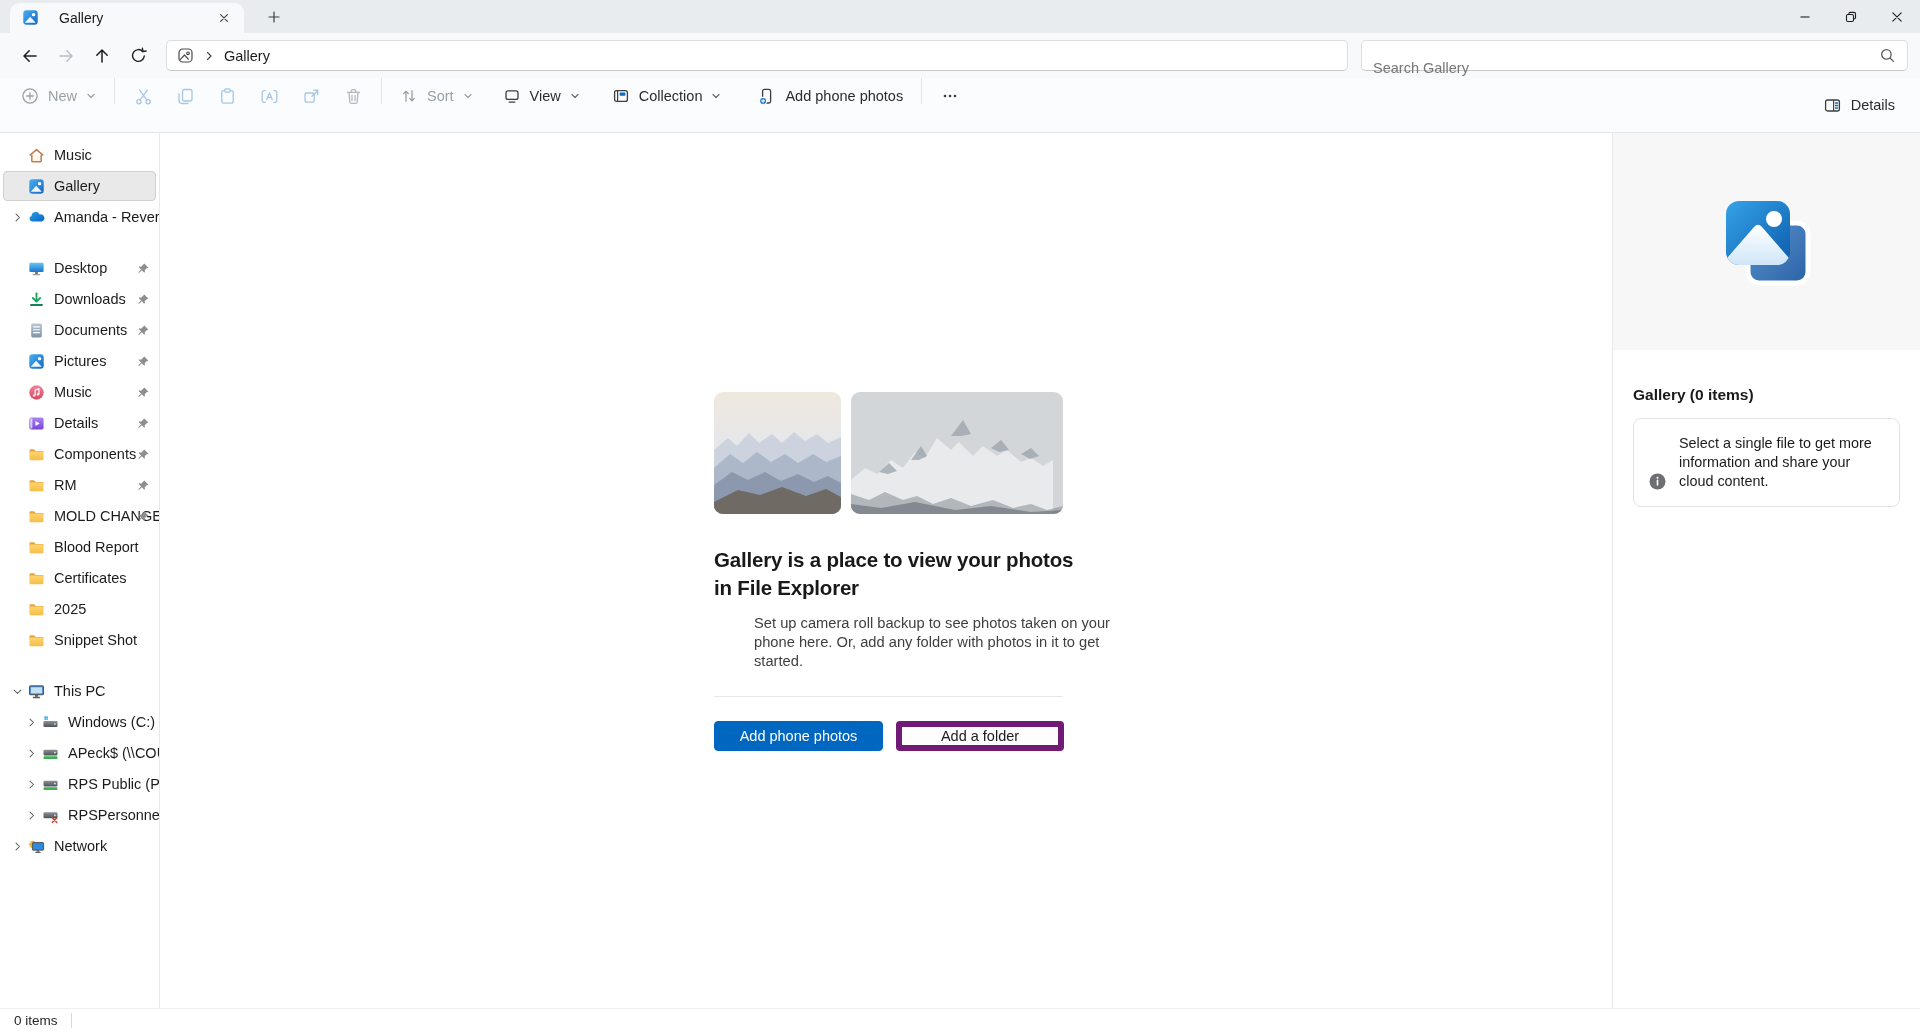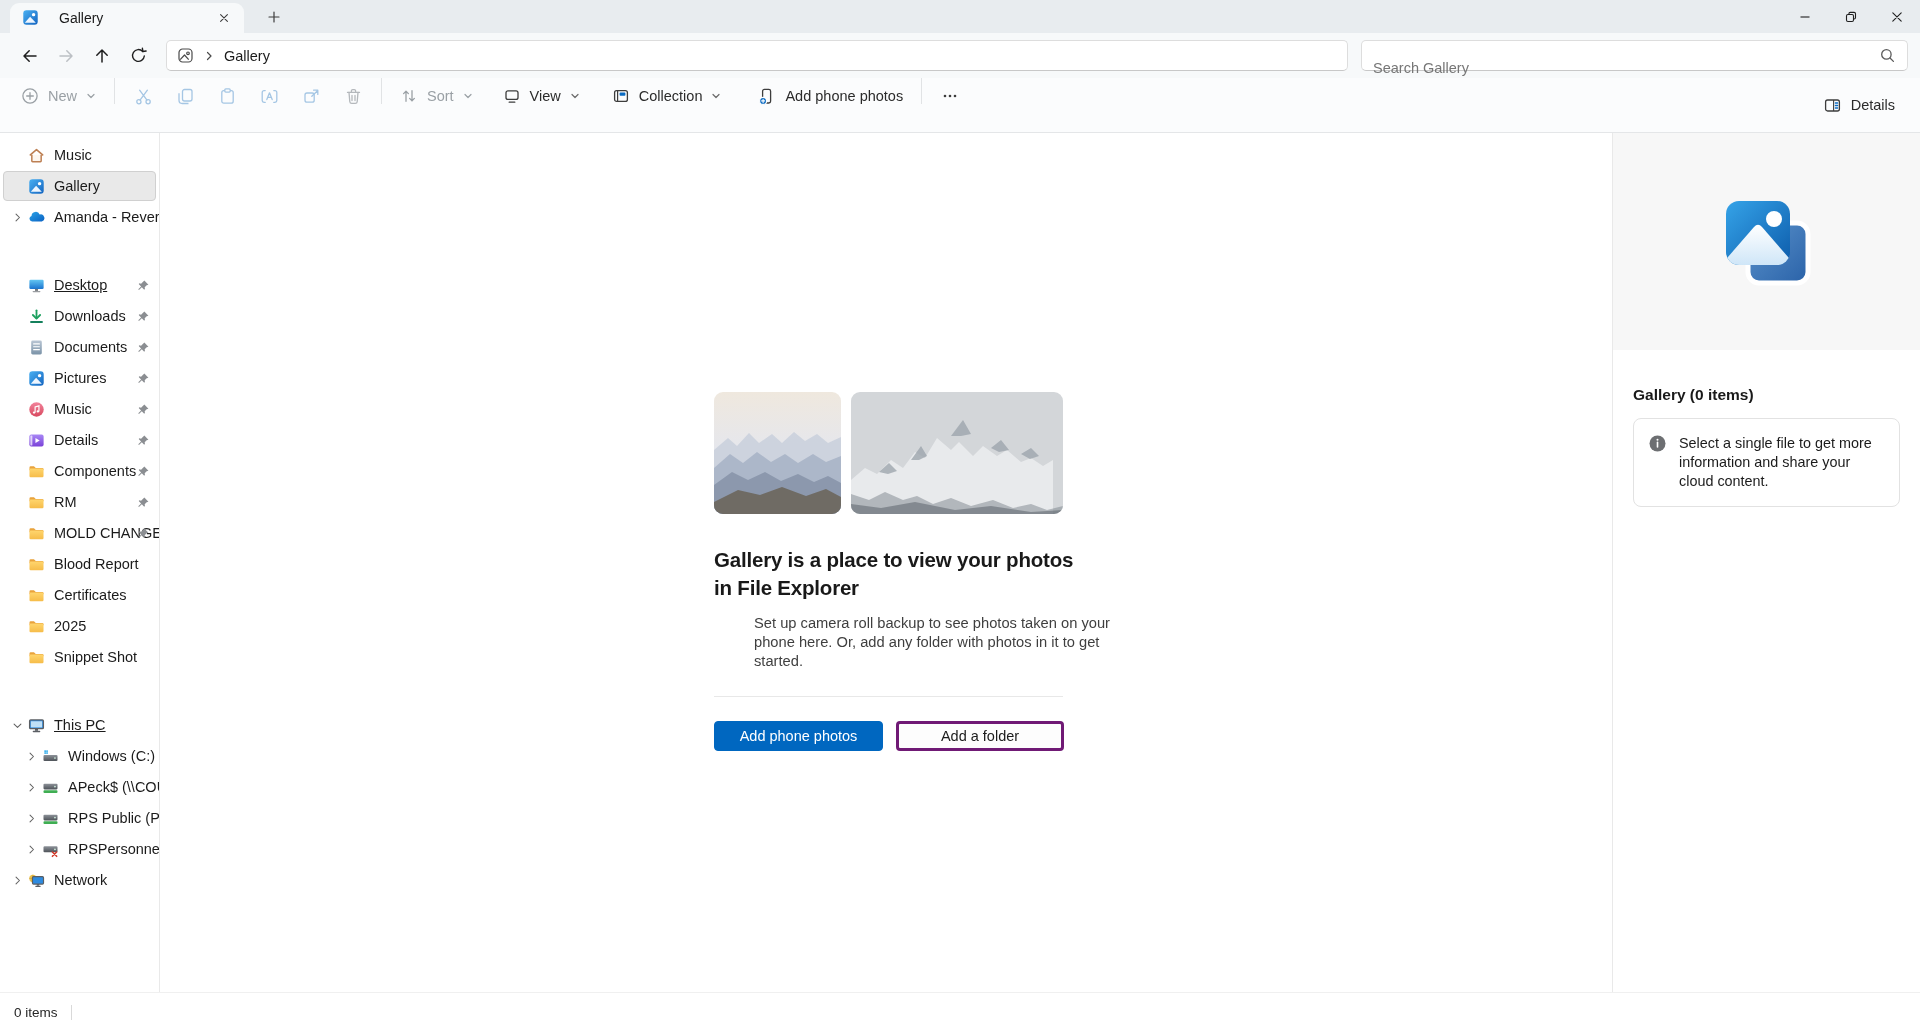--- a/index.html
+++ b/index.html
@@ -32,53 +32,53 @@
   .ticon { width:42px; height:36px; display:flex; align-items:center; justify-content:center; border-radius:4px; }
   .tsep { width:1px; height:26px; background:#e1e3e5; margin:0 7px; flex:none; }
   .details-btn { position:absolute; right:14px; top:9px; display:flex; align-items:center; gap:9px; font-size:14.5px; height:36px; padding:0 11px; border-radius:4px; color:#2b2b2b; }
 
   
   .body { flex:1; display:flex; min-height:0; }
 
   
   .sidebar { width:160px; border-right:1px solid #e9e9e9; padding-top:6px; overflow:hidden; flex:none; }
   .side-item { height:30px; margin:1px 3px; display:flex; align-items:center; border-radius:4px; position:relative; padding-left:3px; border:1px solid transparent; }
-  .side-item.gap { margin-top:38px;text-decoration:underline; }
+  .side-item.gap { margin-top:21px; }
   .side-item.selected { background:#e9e9e9; border-color:#d0d0d0; }
   .side-item.lvl1 { margin-left:17px; }
   .chev { width:21px; height:16px; display:flex; align-items:center; justify-content:center; flex:none; }
   .chev svg { width:13px; height:13px; }
   .ic { width:17px; height:17px; flex:none; margin-right:9px; display:flex; }
   .ic svg { width:17px; height:17px; }
   .lbl { font-size:14.5px; white-space:nowrap; }
   .pin { position:absolute; right:5px; top:8px; width:14px; height:14px; background:#fff0; }
   .pin svg { width:14px; height:14px; }
 
   
   .main { flex:1; position:relative; background:#fff; min-width:0; }
   .hero-block { position:absolute; left:554px; top:259px; width:360px; }
   .photos { display:flex; gap:10px; }
   .photo { border-radius:9px; overflow:hidden; flex:none; font-size:0; }
   .empty-title { margin-top:32px; font-size:20.5px; font-weight:700; color:#191919; line-height:28px; letter-spacing:-0.2px; width:370px; }
   .empty-desc { margin-top:12px; font-size:14.7px; color:#3f3f3f; line-height:19px; width:356px;margin-left:40px; }
   .hr { margin-top:25px; width:349px; border-top:1px solid #e8e8e8; }
   .btn-row { margin-top:24px; display:flex; }
   .btn-primary { width:169px; height:30px; background:#0067c0; color:#fff; border:1px solid #0067c0; border-radius:4px; font-size:14.5px; font-family:inherit; }
-  .btn-secondary { width:168px; height:30px; margin-left:13px; background:#fdfdfd; color:#1b1b1b; border:3px solid #701a75; border-radius:4px; font-size:14.5px; font-family:inherit; }
+  .btn-secondary { width:168px; height:30px; margin-left:13px; background:#fdfdfd; color:#1b1b1b; border:6px solid #701a75; border-radius:4px; font-size:14.5px; font-family:inherit; }
 
   
   .panel { width:308px; border-left:1px solid #e9e9e9; flex:none; background:#fff; }
   .panel-hero { height:217px; background:#f7f7f7; display:flex; align-items:center; justify-content:center; }
   .panel-title { margin:36px 20px 0; font-size:15.5px; font-weight:700; color:#191919; }
-  .info-card { margin:14px 20px 0; border:1px solid #e2e2e2; border-radius:8px; padding:15px 14px; display:flex; gap:12px; align-items:flex-start; }
+  .info-card { margin:14px 20px 0; border:1px solid #e2e2e2; border-radius:8px; padding:15px 14px; display:flex; gap:12px; align-items:flex-end; }
   .info-card .itxt { font-size:14.4px; line-height:19px; color:#1b1b1b; }
   .info-ic { flex:none; width:19px; height:19px; }
 
   
-  .statusbar { height:40px; border-top:1px solid #f0f0f0; display:flex; align-items:center; padding:0 14px; font-size:13.5px; color:#262626; flex:none; }
+  .statusbar { height:24px; border-top:1px solid #f0f0f0; display:flex; align-items:center; padding:0 14px; font-size:13.5px; color:#262626; flex:none; }
   .status-sep { width:1px; height:15px; background:#d9d9d9; margin-left:13px; }
 </style>
 </head>
 <body>
 
 <div class="app">
 
   <div class="tabbar">
     <div class="tab">
       <span class="ic" style="width:18px;height:18px">

